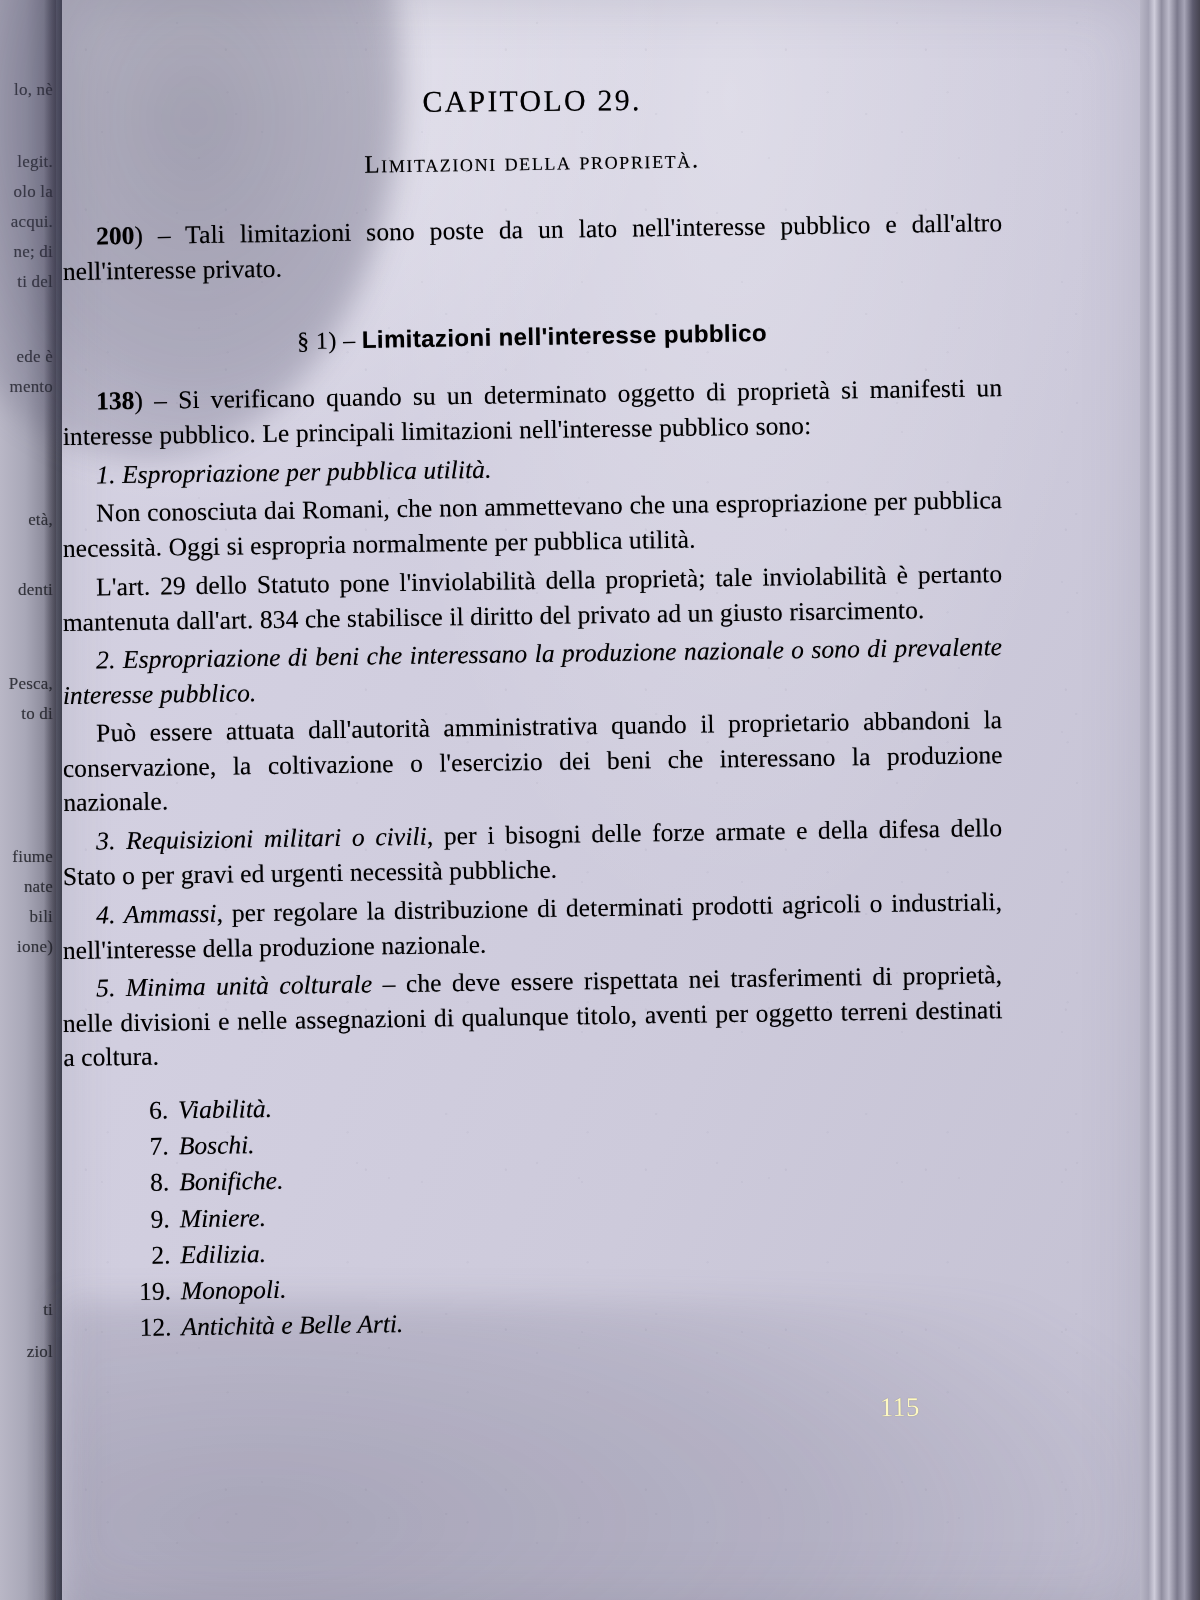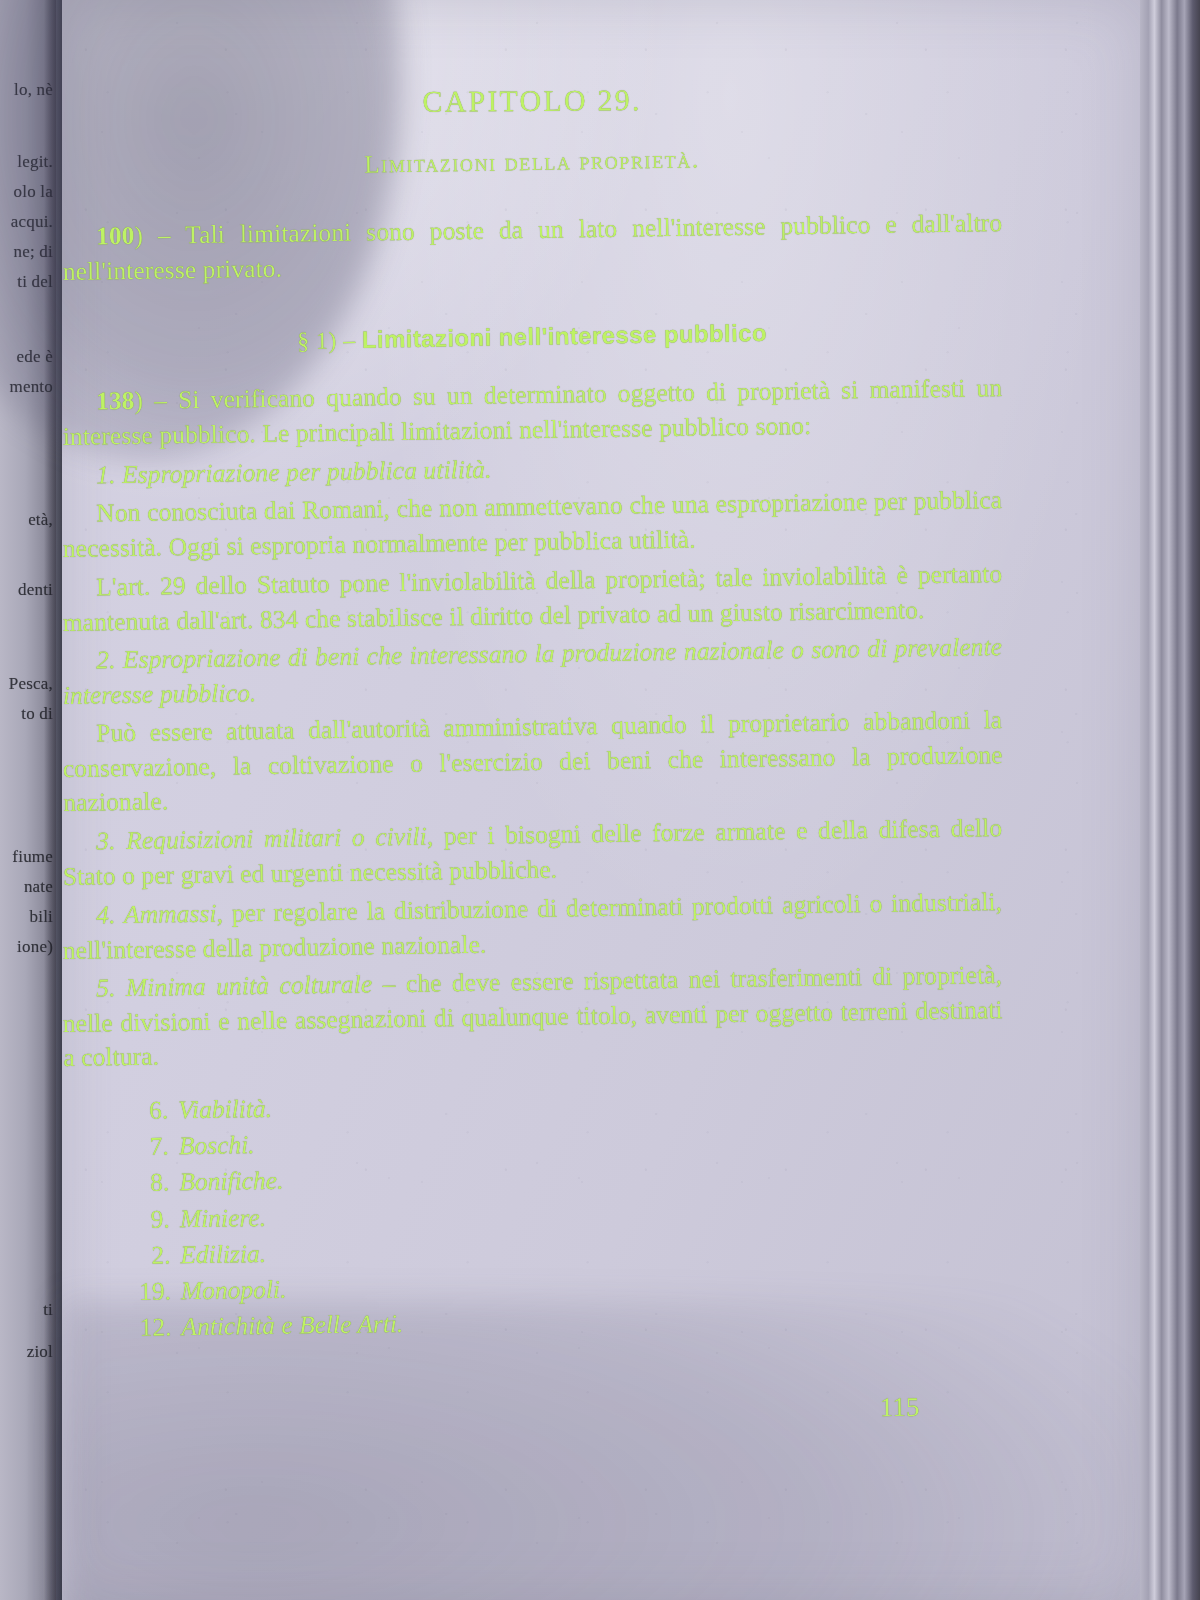--- a/index.html
+++ b/index.html
@@ -124,21 +124,21 @@
     background: linear-gradient(90deg,
       #b8b6c6 0%, #a4a2b4 14%, #cfcddb 24%, #8f8d9f 36%,
       #bcbaca 48%, #7b798c 62%, #a6a4b6 74%, #5d5b6e 88%, #45434f 100%);
   }
 
   
   .textblock {
     position: absolute;
     left: 62px; top: 84px;
     width: 940px;
-    color: #bef264;
+    color: #000000;
   }
 
   .chapter-title {
     text-align: center;
     font-size: 30px;
     letter-spacing: 2.2px;
     margin: 0 0 30px 0;
     font-weight: 400;
     transform: rotate(-0.45deg);
   }
@@ -203,21 +203,21 @@
     min-width: 42px;
     text-align: right;
   }
   ol.simple-list li .t { font-style: italic; }
 
   .folio {
     position: absolute;
     left: 880px;
     top: 1392px;
     font-size: 27px;
-    color: #bef264;
+    color: #fef9c3;
     transform: rotate(-0.8deg);
   }
 
   
   .ink-soft { text-shadow: 0 0 .7px rgba(26,26,34,.55); }
 </style>
 </head>
 <body>
 
 <div class="photo">
@@ -257,21 +257,21 @@
 
   <div class="edge-leaves"></div>
 
   <div class="textblock ink-soft">
 
     <h1 class="chapter-title">CAPITOLO 29.</h1>
 
     <h2 class="section-title">Limitazioni della proprietà.</h2>
 
     <p class="para">
-      <b class="num">100</b><span>) – </span><span>Tali limitazioni sono poste da un lato nell'interesse pubblico e dall'altro nell'interesse privato.</span>
+      <b class="num">200</b><span>) – </span><span>Tali limitazioni sono poste da un lato nell'interesse pubblico e dall'altro nell'interesse privato.</span>
     </p>
 
     <div class="bold-heading">
       <span class="sec">§ 1) – </span><span>Limitazioni nell'interesse pubblico</span>
     </div>
 
     <p class="para">
       <b class="num">138</b><span>) – </span><span>Si verificano quando su un determinato oggetto di proprietà si manifesti un interesse pubblico. Le principali limitazioni nell'interesse pubblico sono:</span>
     </p>
 

